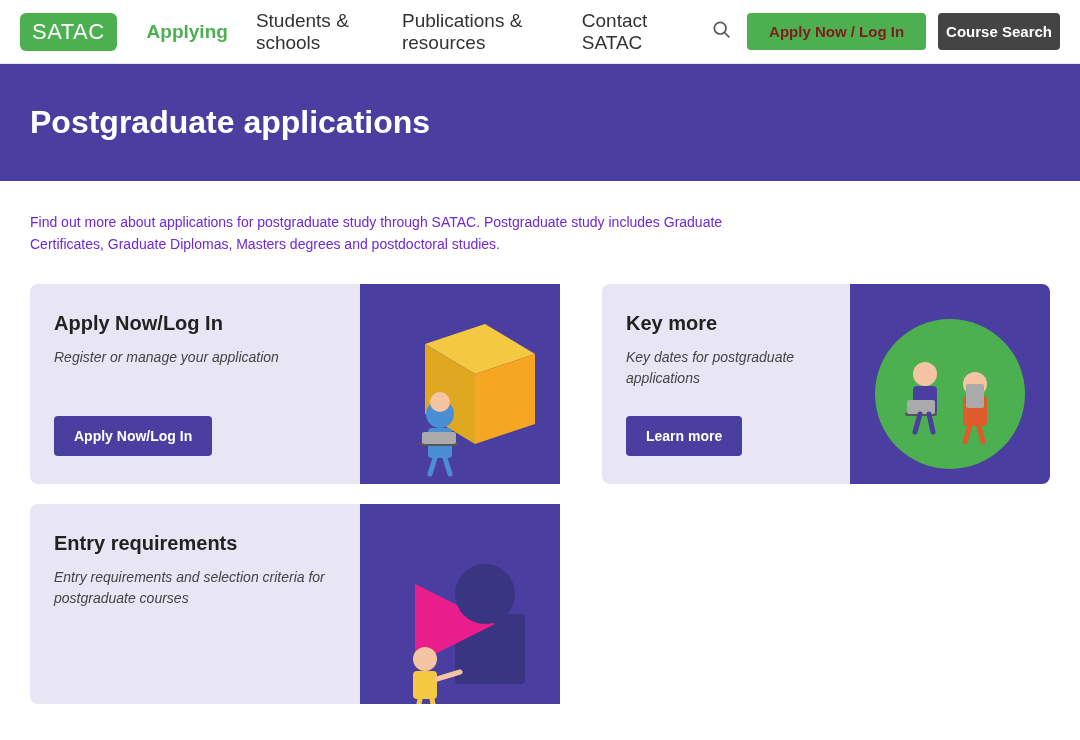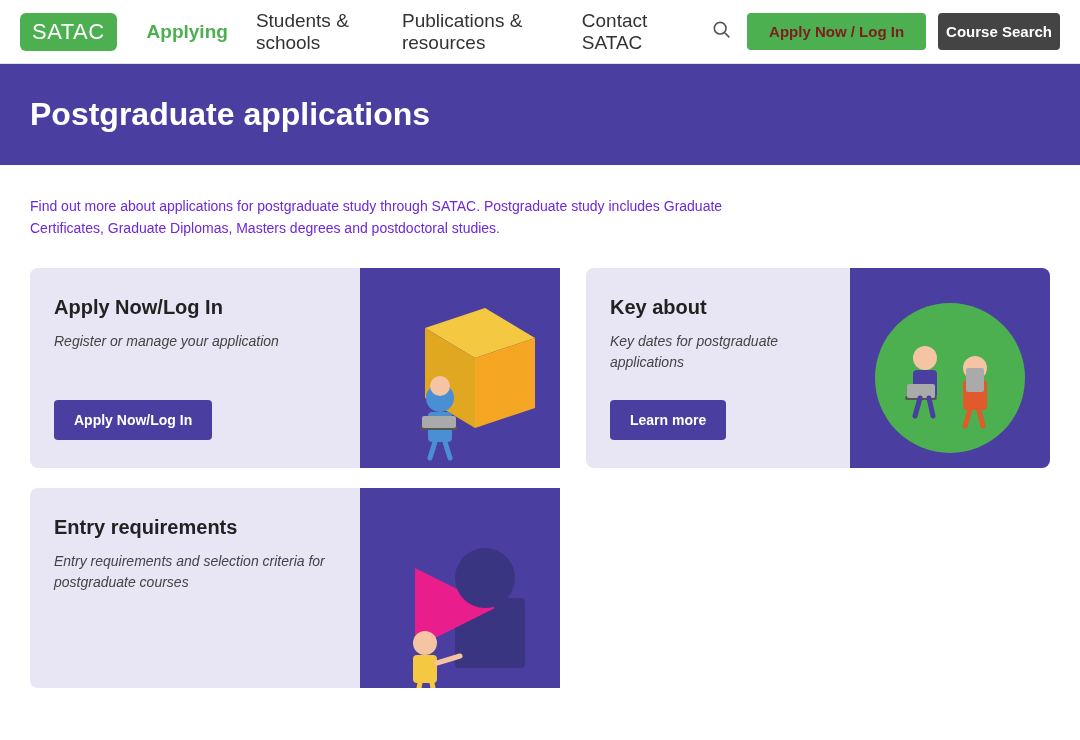--- a/index.html
+++ b/index.html
@@ -72,21 +72,21 @@
       font-size: 15px;
       font-weight: 600;
       cursor: pointer;
       white-space: nowrap;
     }
 
     
     .hero {
       background: #4a3fa0;
       color: #fff;
-      padding: 32px 30px;
+      padding: 40px 30px;
     }
     .hero h1 {
       font-size: 32px;
       font-weight: 700;
     }
 
     
     main {
       padding: 30px 30px 40px;
     }
@@ -177,21 +177,21 @@
 
 <div class="hero">
   <h1>Postgraduate applications</h1>
 </div>
 
 <main>
   <p class="intro-text">Find out more about applications for postgraduate study through SATAC. Postgraduate study includes Graduate Certificates, Graduate Diplomas, Masters degrees and postdoctoral studies.</p>
 
   <div class="all-cards">
 
-    <div style="display:grid; grid-template-columns: 540px 1fr; gap:16px;">
+    <div style="display:grid; grid-template-columns: 540px 1fr; gap:32px;">
 
       <div class="card-unit">
         <div class="card-content">
           <h2>Apply Now/Log In</h2>
           <p>Register or manage your application</p>
           <button class="card-btn">Apply Now/Log In</button>
         </div>
         <div class="card-image">
 
           <svg width="190" height="200" viewBox="0 0 190 200">
@@ -208,21 +208,21 @@
             <rect x="57" y="148" width="34" height="12" rx="2" fill="#aaa"></rect>
 
             <line x1="70" y1="174" x2="65" y2="190" stroke="#4a8fd4" stroke-width="5" stroke-linecap="round"></line>
             <line x1="80" y1="174" x2="85" y2="190" stroke="#4a8fd4" stroke-width="5" stroke-linecap="round"></line>
           </svg>
         </div>
       </div>
 
       <div class="card-unit" style="grid-template-columns: 1fr 200px;">
         <div class="card-content">
-          <h2>Key about</h2>
+          <h2>Key more</h2>
           <p>Key dates for postgraduate applications</p>
           <button class="card-btn">Learn more</button>
         </div>
         <div class="card-image">
 
           <svg width="190" height="200" viewBox="0 0 190 200">
             <circle cx="95" cy="110" r="75" fill="#4caf50"></circle>
 
             <circle cx="70" cy="90" r="12" fill="#f5c5a3"></circle>
             <rect x="58" y="102" width="24" height="28" rx="4" fill="#4a3fa0"></rect>

